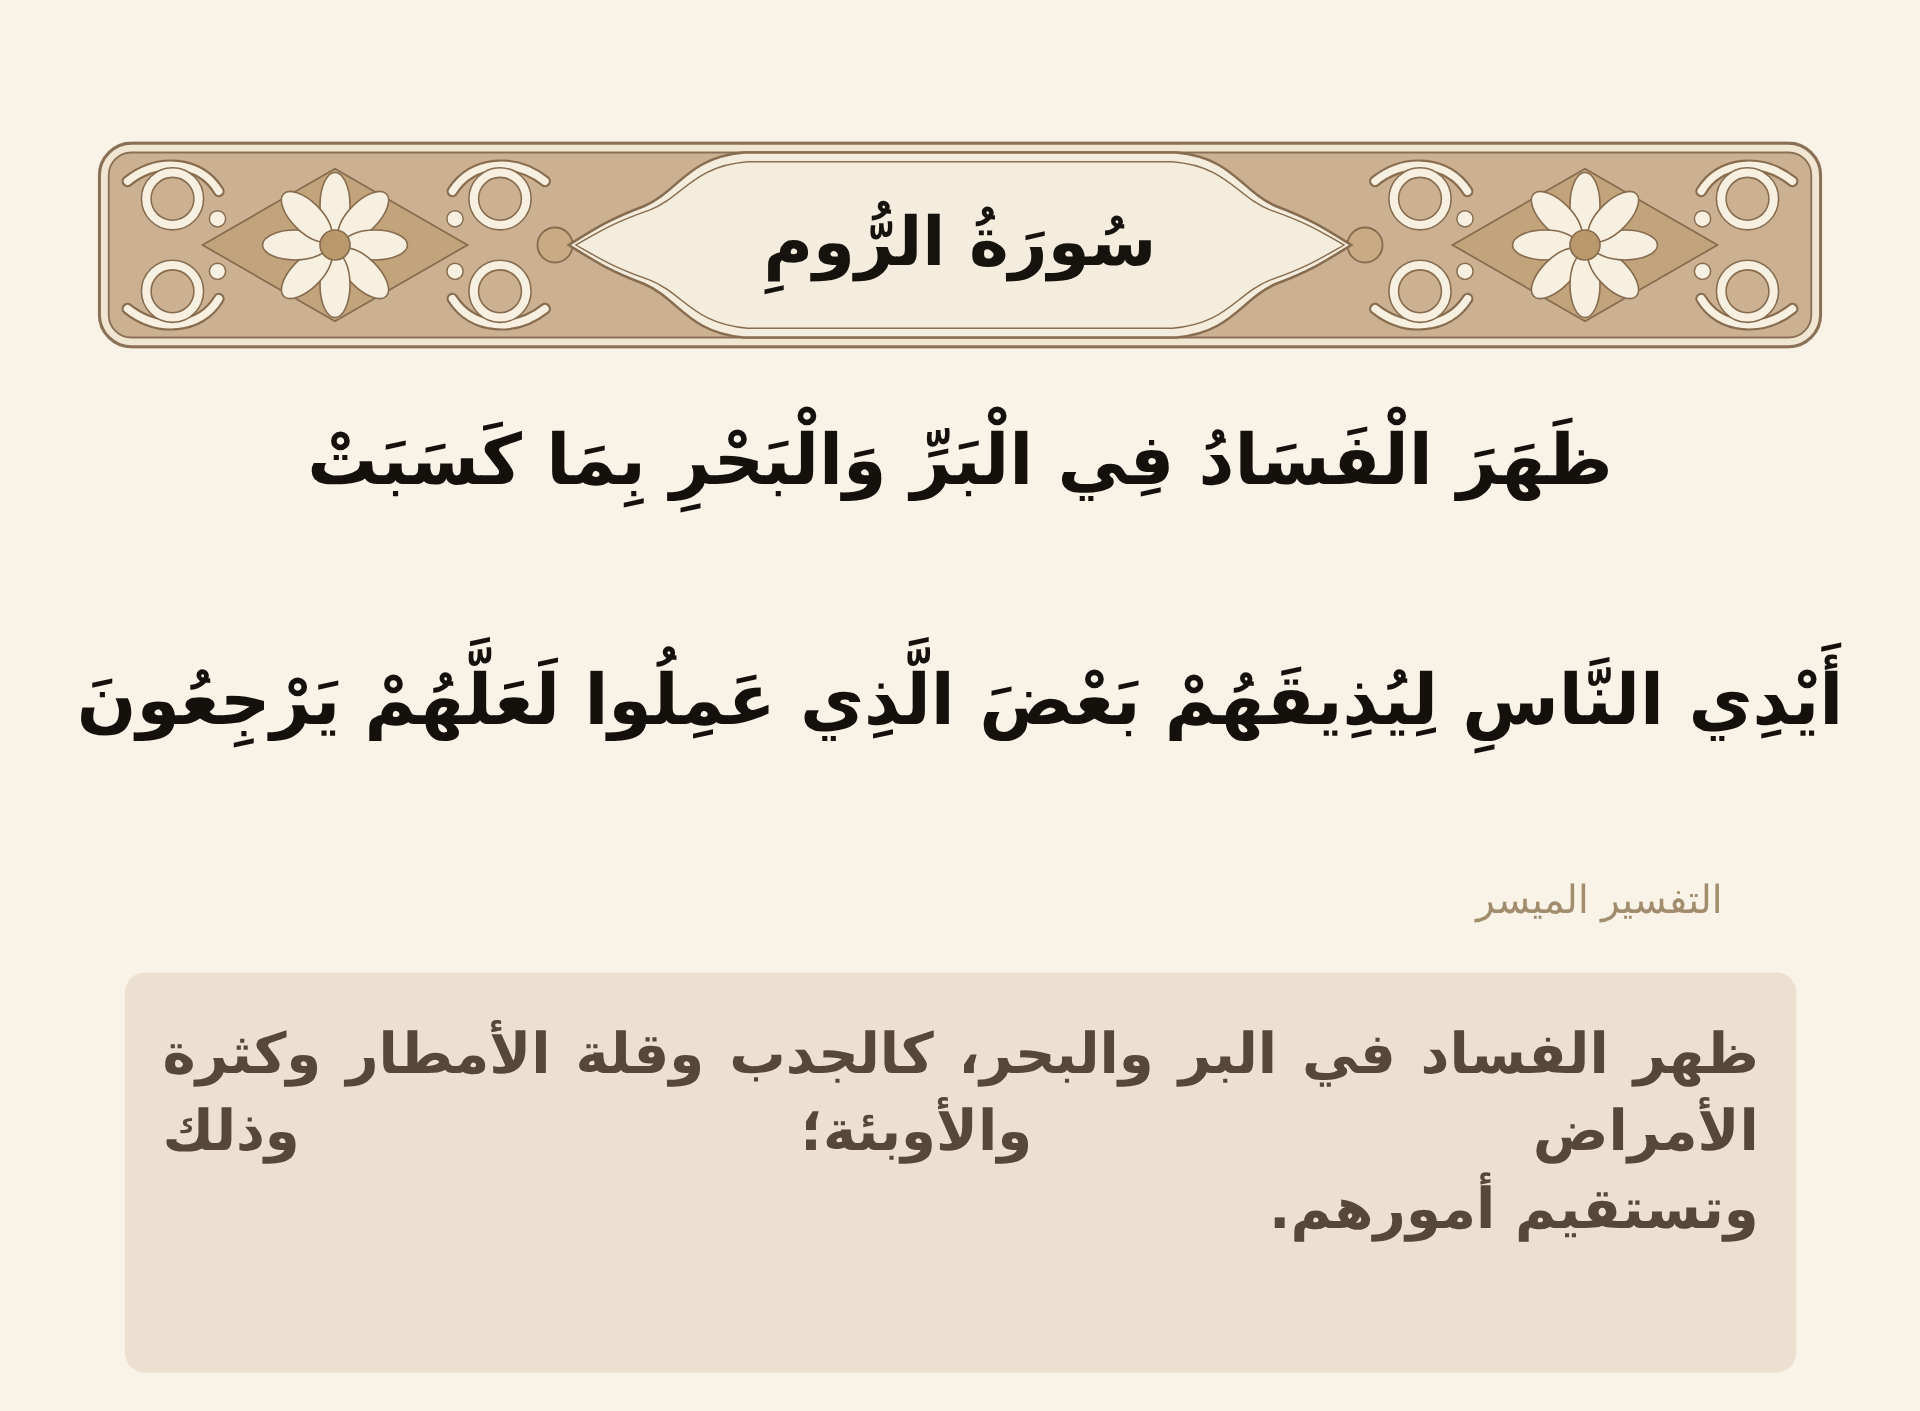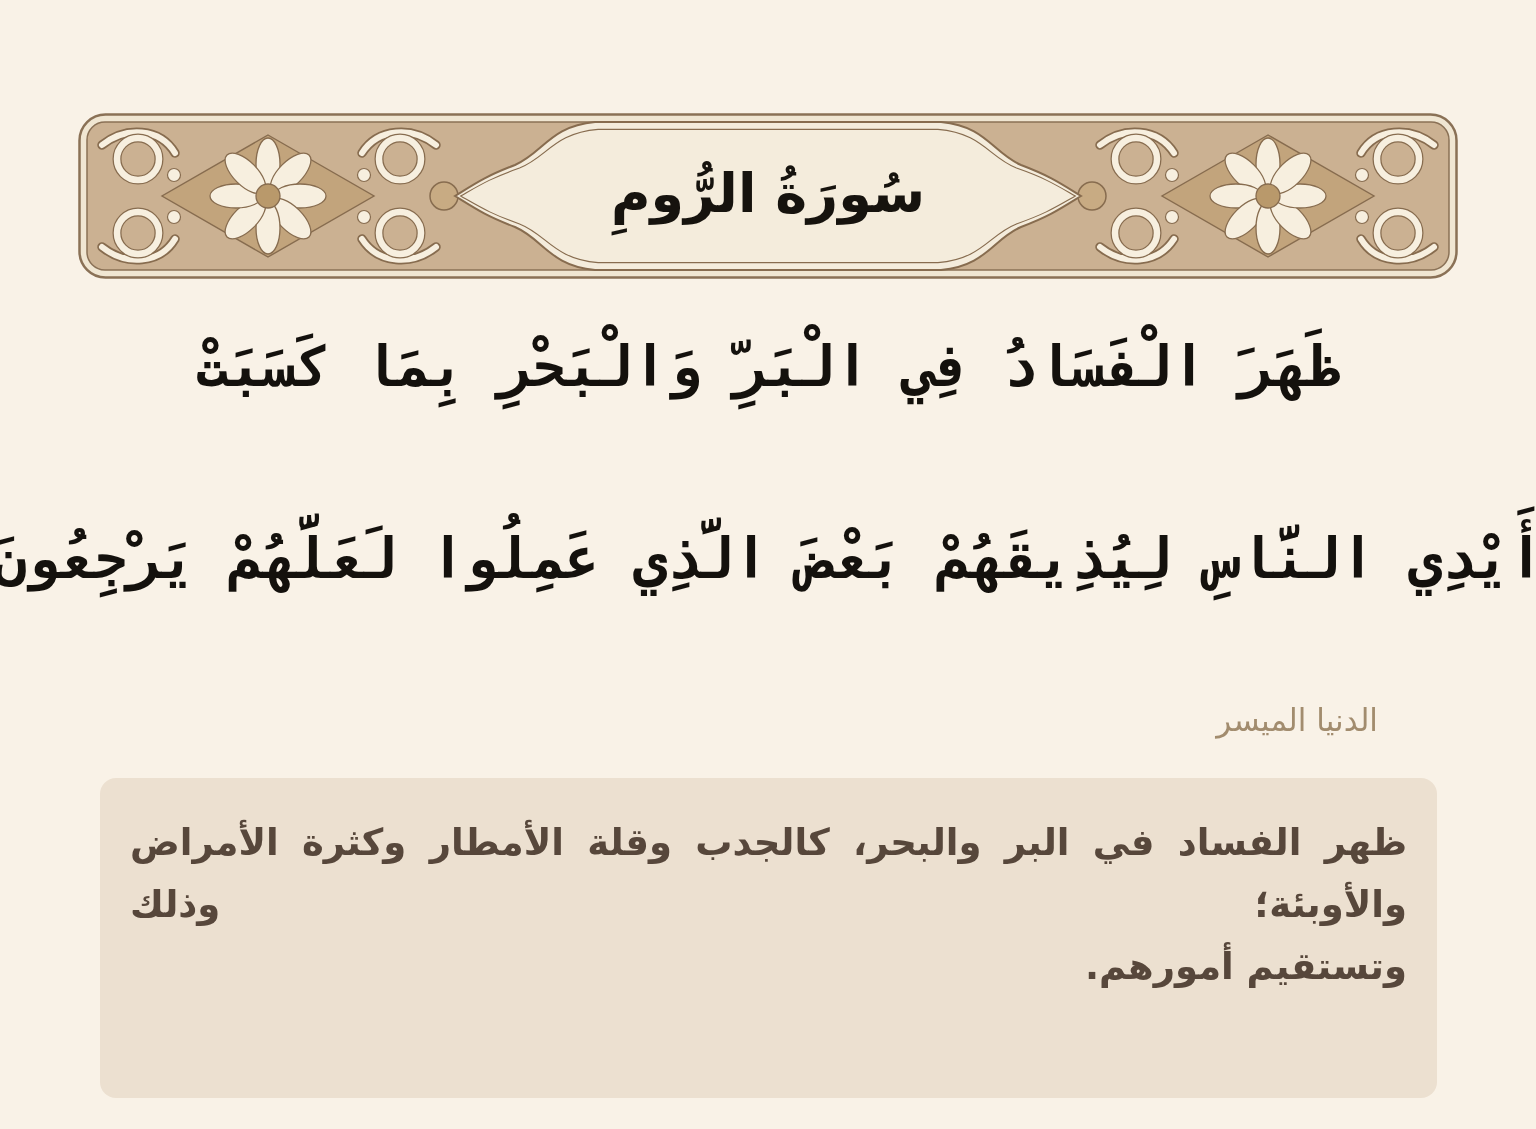--- a/index.html
+++ b/index.html
@@ -16,21 +16,21 @@
   .banner{position:absolute;top:72px;left:78px;width:1380px;height:166px;margin-top:41px;}
   .banner svg{position:absolute;inset:0;width:100%;height:100%;display:block;}
   .banner-title{
     position:absolute;inset:0;
     display:flex;align-items:center;justify-content:center;
     font-size:54px;font-weight:bold;color:#16130e;
     padding-bottom:6px;
   }
 
   
-  .verse{position:absolute;top:272px;left:45px;right:45px;text-align:center;color:#14110d;font-family:Liberation Mono, monospace;}
+  .verse{position:absolute;top:272px;left:45px;right:45px;text-align:center;color:#14110d;}
   .verse-line{
     height:192px;
     display:flex;align-items:center;justify-content:center;
     gap:22px;
     font-size:56px;font-weight:bold;
     white-space:nowrap;
   }
   .medallion{display:inline-flex;width:86px;height:116px;flex:0 0 auto;}
   .medallion svg{width:100%;height:100%;}
 
@@ -42,21 +42,21 @@
 
   
   .tafsir-box{
     position:absolute;top:778px;left:100px;
     width:1337px;height:320px;
     background:#ece0d0;border-radius:16px;
     box-sizing:border-box;
     padding:34px 30px 0 30px;
   }
   .tafsir-line{
-    font-size:37px;line-height:62px;
+    font-size:45px;line-height:62px;
     color:#57473b;font-weight:bold;
     text-align:justify;text-align-last:justify;
   }
   .tafsir-line:last-child{text-align:right;text-align-last:right;}
 </style>
 </head>
 <body>
 
 <div class="banner">
   <svg viewBox="0 0 1380 166" aria-hidden="true">
@@ -139,18 +139,18 @@
   <div class="banner-title">سُورَةُ الرُّومِ</div>
 </div>
 
 <div class="verse">
   <div class="verse-line">ظَهَرَ الْفَسَادُ فِي الْبَرِّ وَالْبَحْرِ بِمَا كَسَبَتْ</div>
   <div class="verse-line">
     <span>أَيْدِي النَّاسِ لِيُذِيقَهُمْ بَعْضَ الَّذِي عَمِلُوا لَعَلَّهُمْ يَرْجِعُونَ</span>
   </div>
 </div>
 
-<div class="tafsir-label">الدنيا الميسر</div>
+<div class="tafsir-label">التفسير الميسر</div>
 
 <div class="tafsir-box">
   <div class="tafsir-line">ظهر الفساد في البر والبحر، كالجدب وقلة الأمطار وكثرة الأمراض والأوبئة؛ وذلك</div>
   <div class="tafsir-line">وتستقيم أمورهم.</div>
 </div>
 
 </body></html>

